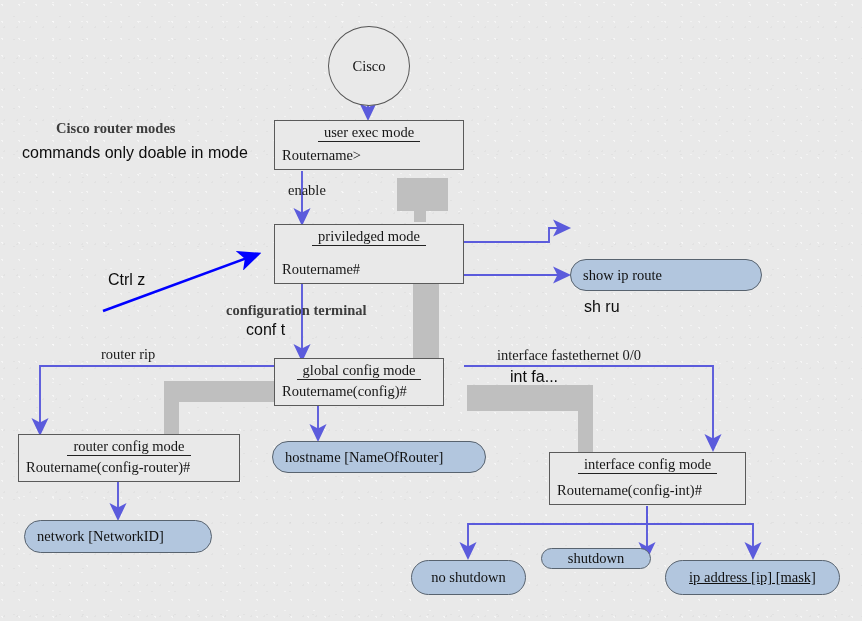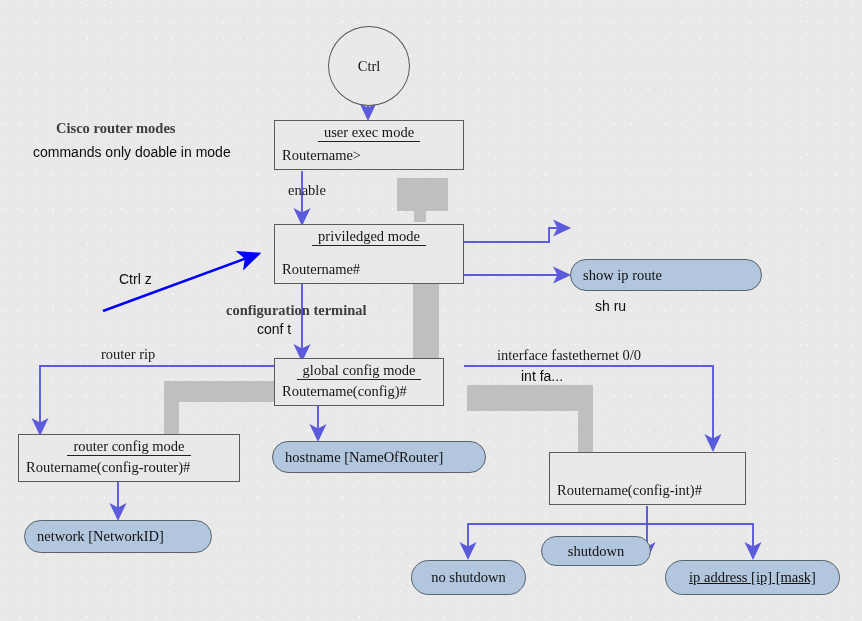--- a/index.html
+++ b/index.html
@@ -81,21 +81,21 @@
 
   
   .txt{
     position:absolute;
     font-size:14.5px;
     color:#1a1a1a;
     white-space:nowrap;
     z-index:6;
   }
   .txt.serif{font-family:"Liberation Serif", serif;}
-  .txt.sans{font-family:"Liberation Sans", sans-serif;font-size:14px;color:#0d0d0d;margin-left:11px;}
+  .txt.sans{font-family:"Liberation Sans", sans-serif;font-size:16px;color:#0d0d0d;}
   .txt.serif-b{font-family:"Liberation Serif", serif;font-weight:bold;color:#3d3d3d;}
 
   
   .ghost{position:absolute;background:#bfbfbf;z-index:2;}
 </style>
 </head>
 <body>
 
 <div id="canvas">
 
@@ -143,21 +143,21 @@
 
       <path d="M647,506 L647,558"></path>
 
       <path d="M647,506 L647,524 L753,524 L753,558"></path>
     </g>
 
     <path d="M103,311 L258,254" stroke="#0000ff" stroke-width="2.6" fill="none" marker-end="url(#ah2)"></path>
   </svg>
 
   <div class="start-node" style="left:328px;top:26px;width:80px;height:78px;">
-    <span>Ctrl</span>
+    <span>Cisco</span>
   </div>
 
   <div class="mode-box" style="left:274px;top:120px;width:190px;height:50px;">
     <div class="mode-title">
       <span>user exec mode</span>
     </div>
     <div class="mode-prompt">Routername&gt;</div>
   </div>
 
   <div class="mode-box" style="left:274px;top:224px;width:190px;height:60px;">
@@ -175,41 +175,44 @@
   </div>
 
   <div class="mode-box" style="left:18px;top:434px;width:222px;height:48px;">
     <div class="mode-title">
       <span>router config mode</span>
     </div>
     <div class="mode-prompt">Routername(config-router)#</div>
   </div>
 
   <div class="mode-box" style="left:549px;top:452px;width:197px;height:53px;">
+    <div class="mode-title">
+      <span>interface config mode</span>
+    </div>
     <div class="mode-prompt">Routername(config-int)#</div>
   </div>
 
 
   <div class="cmd-pill lead" style="left:272px;top:441px;width:214px;height:32px;">
     <span>hostname [NameOfRouter]</span>
   </div>
 
   <div class="cmd-pill lead" style="left:570px;top:259px;width:192px;height:32px;">
     <span>show ip route</span>
   </div>
 
   <div class="cmd-pill lead" style="left:24px;top:520px;width:188px;height:33px;">
     <span>network [NetworkID]</span>
   </div>
 
   <div class="cmd-pill center" style="left:411px;top:560px;width:115px;height:35px;">
     <span>no shutdown</span>
   </div>
 
-  <div class="cmd-pill center" style="left:541px;top:536px;width:110px;height:30px;">
+  <div class="cmd-pill center" style="left:541px;top:548px;width:110px;height:21px;">
     <span>shutdown</span>
   </div>
 
   <div class="cmd-pill center" style="left:665px;top:560px;width:175px;height:35px;text-decoration:underline;">
     <span>ip address [ip] [mask]</span>
   </div>
 
   <div class="txt serif-b" style="left:56px;top:120px;">Cisco router modes</div>
 
   <div class="txt sans" style="left:22px;top:144px;">commands only doable in mode</div>

